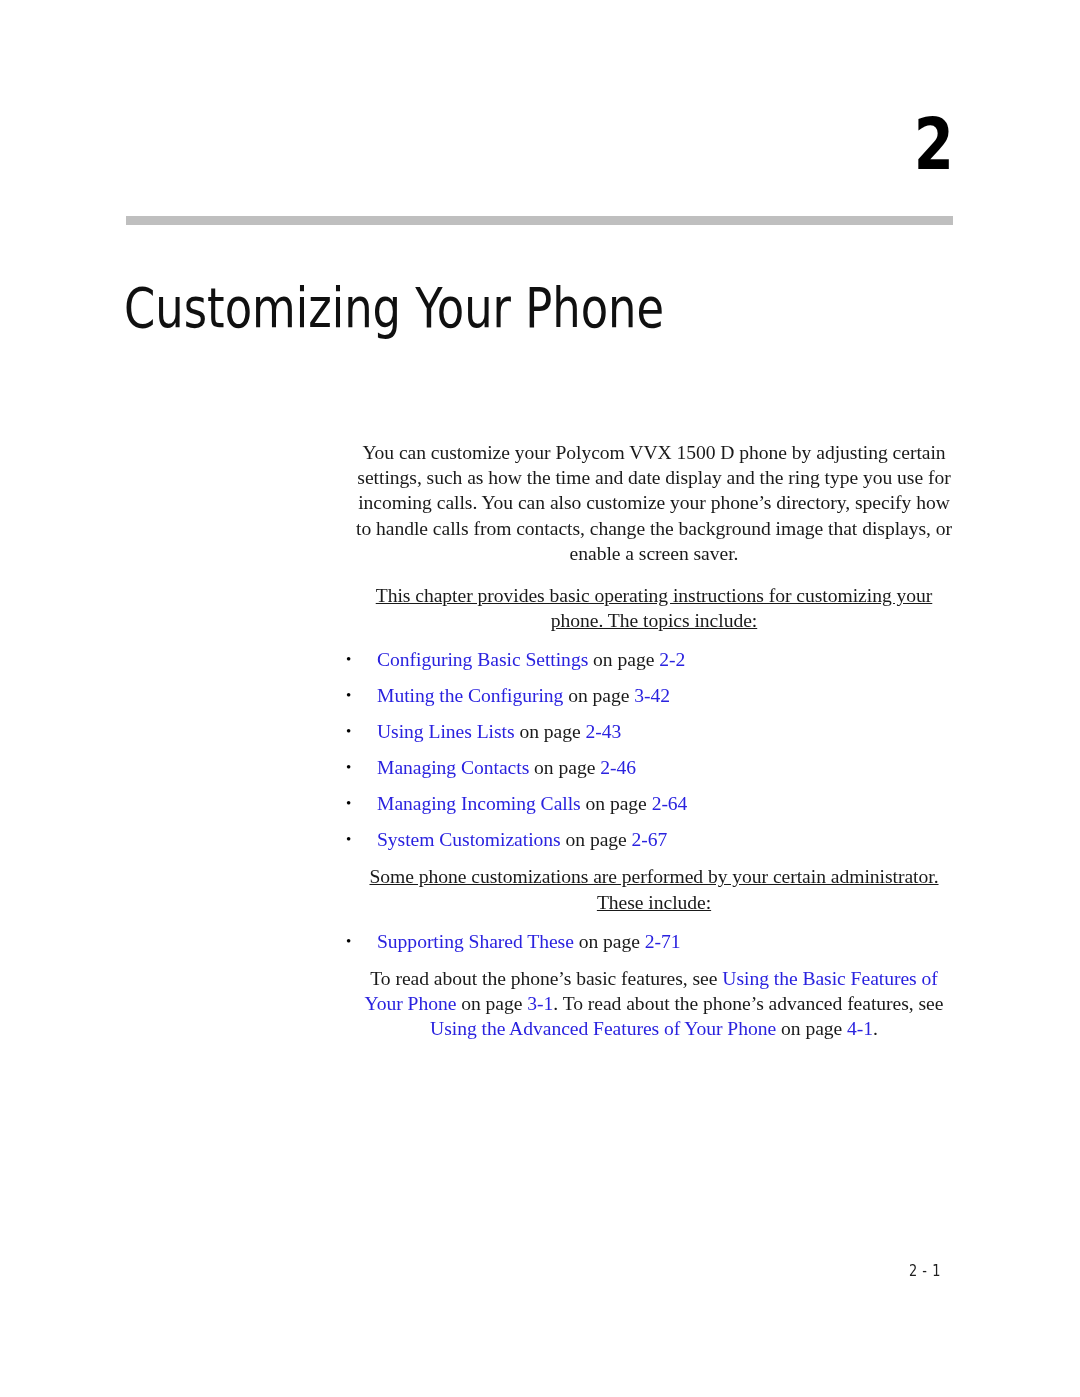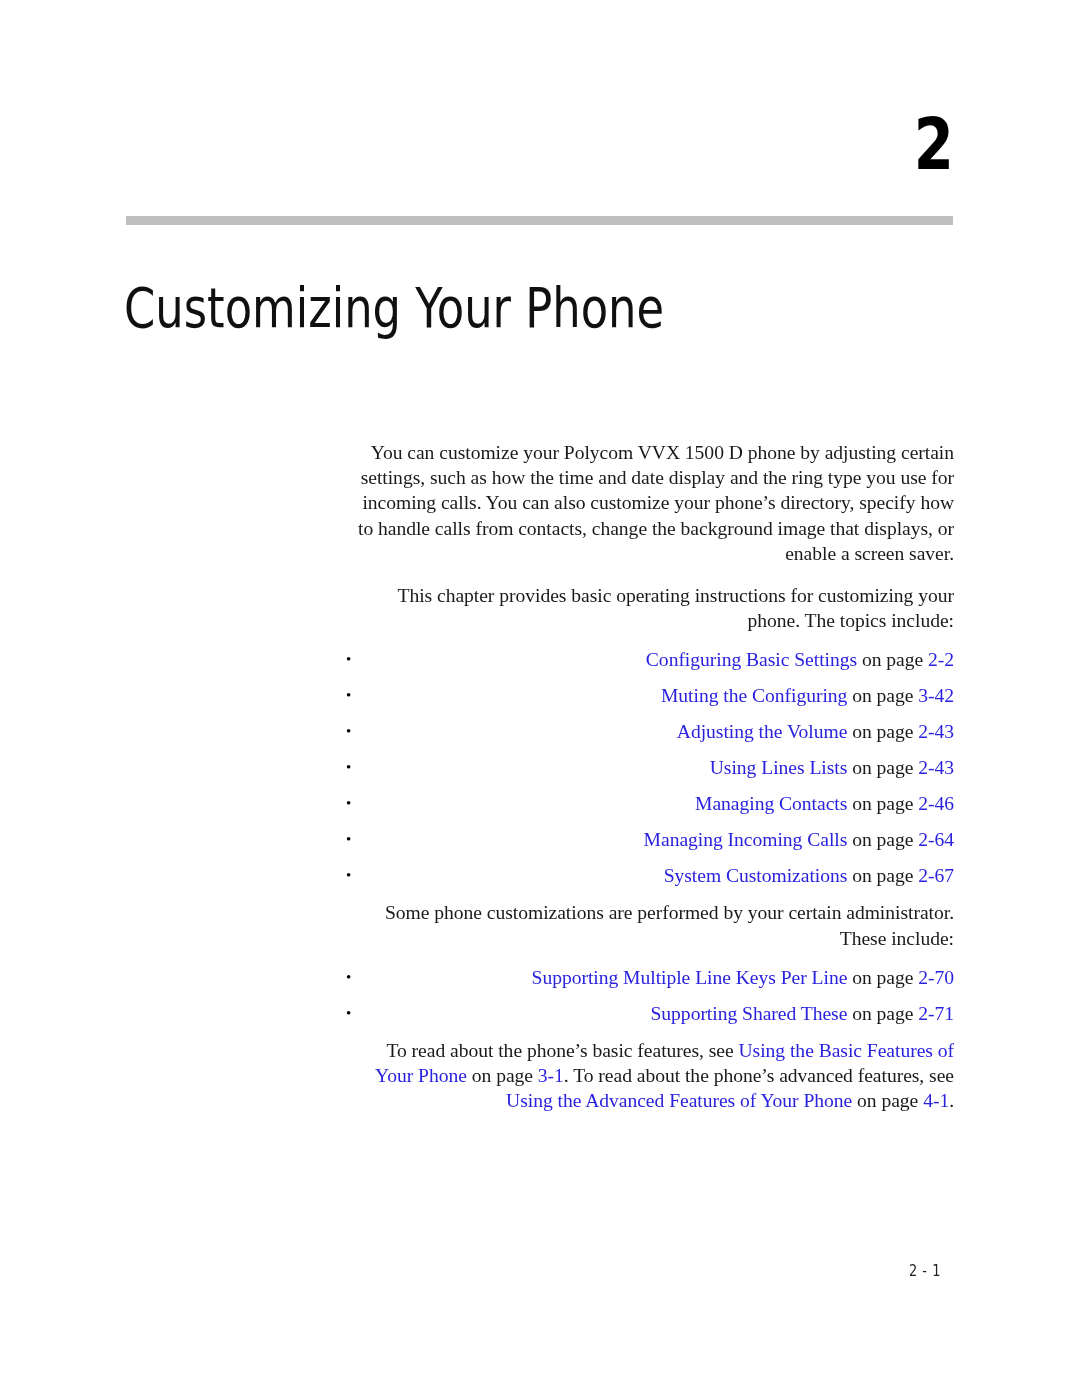--- a/index.html
+++ b/index.html
@@ -71,44 +71,44 @@
     left: 346px;
     top: 440px;
     width: 608px;
   }
 
   .para {
     font-size: 19.6px;
     line-height: 25.2px;
     color: #1a1a1a;
     margin: 0 0 17px 8px;
-    text-align: right;
+    text-align: center;
     letter-spacing: -0.04px;
   }
 
   .para.tight {
     margin-bottom: 15px;
+    text-decoration: underline;
   }
 
   
   .bullet-list {
     list-style: none;
     margin: 0 0 10px 0;
     padding: 0;
   }
 
   .bullet-item {
     position: relative;
     padding-left: 31px;
     font-size: 19.6px;
     line-height: 24px;
     margin-bottom: 12px;
     white-space: nowrap;
     letter-spacing: -0.04px;
-    text-align: right;
   }
 
   .bullet-item::before {
     content: "\2022";
     position: absolute;
     left: 0;
     top: -1px;
     font-size: 15px;
     line-height: 24px;
     color: #000000;
@@ -155,43 +155,37 @@
     <p class="para tight">This chapter provides basic operating instructions for customizing your phone. The topics include:</p>
 
     <ul class="bullet-list">
       <li class="bullet-item">
         <span class="link">Configuring Basic Settings</span><span class="plain"> </span><span class="plain">on page</span><span class="plain"> </span><span class="link">2-2</span>
       </li>
       <li class="bullet-item">
         <span class="link">Muting the Configuring</span><span class="plain"> </span><span class="plain">on page</span><span class="plain"> </span><span class="link">3-42</span>
       </li>
       <li class="bullet-item">
-        <span class="link">Adjusting the Volume</span><span class="plain"> </span><span class="plain">on page</span><span class="plain"> </span><span class="link">2-43</span>
-      </li>
-      <li class="bullet-item">
         <span class="link">Using Lines Lists</span><span class="plain"> </span><span class="plain">on page</span><span class="plain"> </span><span class="link">2-43</span>
       </li>
       <li class="bullet-item">
         <span class="link">Managing Contacts</span><span class="plain"> </span><span class="plain">on page</span><span class="plain"> </span><span class="link">2-46</span>
       </li>
       <li class="bullet-item">
         <span class="link">Managing Incoming Calls</span><span class="plain"> </span><span class="plain">on page</span><span class="plain"> </span><span class="link">2-64</span>
       </li>
       <li class="bullet-item">
         <span class="link">System Customizations</span><span class="plain"> </span><span class="plain">on page</span><span class="plain"> </span><span class="link">2-67</span>
       </li>
     </ul>
 
     <p class="para tight">Some phone customizations are performed by your certain administrator. These include:</p>
 
     <ul class="bullet-list">
       <li class="bullet-item">
-        <span class="link">Supporting Multiple Line Keys Per Line</span><span class="plain"> </span><span class="plain">on page</span><span class="plain"> </span><span class="link">2-70</span>
-      </li>
-      <li class="bullet-item">
         <span class="link">Supporting Shared These</span><span class="plain"> </span><span class="plain">on page</span><span class="plain"> </span><span class="link">2-71</span>
       </li>
     </ul>
 
     <p class="para"><span class="plain">To read about the phone’s basic features, see </span><span class="link">Using the Basic Features of Your Phone</span><span class="plain"> on page </span><span class="link">3-1</span><span class="plain">. To read about the phone’s advanced features, see </span><span class="link">Using the Advanced Features of Your Phone</span><span class="plain"> on page </span><span class="link">4-1</span><span class="plain">.</span></p>
 
 
   </div>
 
   <div class="footer-page">2 - 1</div>

